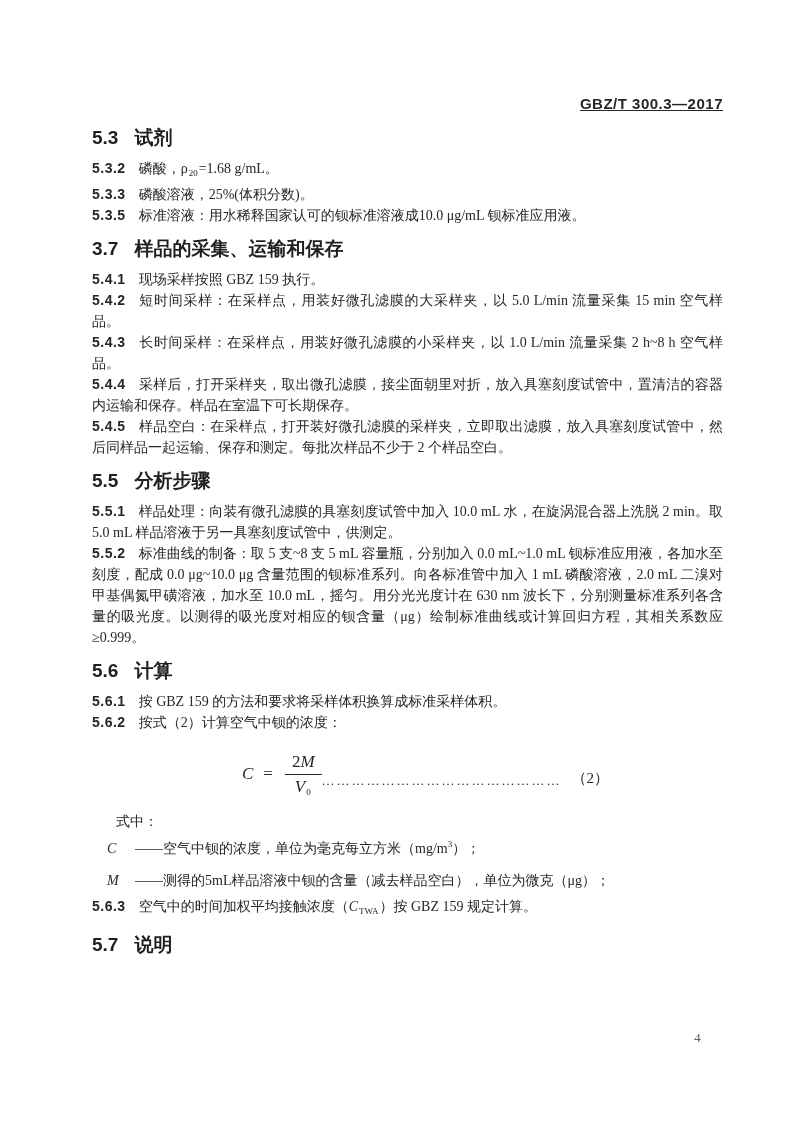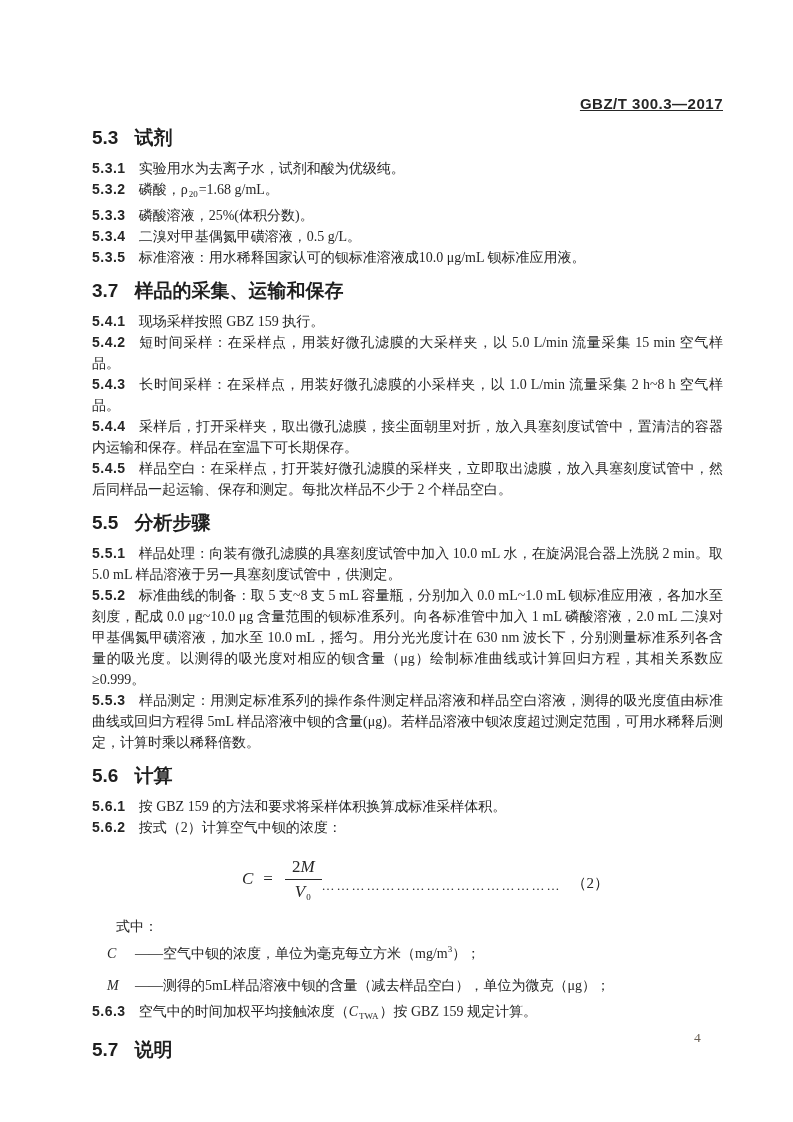--- a/index.html
+++ b/index.html
@@ -110,41 +110,38 @@
 <div class="page">
   <div class="content">
 
     <div class="doc-header">
       <span>GBZ/T 300.3—2017</span>
     </div>
 
     <div class="h2">
       <span class="hnum">5.3</span><span class="htitle">试剂</span>
     </div>
-    <p class="clause"><span class="cnum">5.3.1</span><span>实验用水为去离子水，试剂和酸为优级纯。</span></p>
     <p class="clause"><span class="cnum">5.3.2</span><span><span>磷酸，ρ</span><sub>20</sub><span>=1.68 g/mL。</span></span></p>
     <p class="clause"><span class="cnum">5.3.3</span><span>磷酸溶液，25%(体积分数)。</span></p>
-    <p class="clause"><span class="cnum">5.3.4</span><span>二溴对甲基偶氮甲磺溶液，0.5 g/L。</span></p>
     <p class="clause"><span class="cnum">5.3.5</span><span>标准溶液：用水稀释国家认可的钡标准溶液成10.0 μg/mL 钡标准应用液。</span></p>
 
     <div class="h2">
       <span class="hnum">3.7</span><span class="htitle">样品的采集、运输和保存</span>
     </div>
     <p class="clause"><span class="cnum">5.4.1</span><span>现场采样按照 GBZ 159 执行。</span></p>
     <p class="clause"><span class="cnum">5.4.2</span><span>短时间采样：在采样点，用装好微孔滤膜的大采样夹，以 5.0 L/min 流量采集 15 min 空气样品。</span></p>
     <p class="clause"><span class="cnum">5.4.3</span><span>长时间采样：在采样点，用装好微孔滤膜的小采样夹，以 1.0 L/min 流量采集 2 h~8 h 空气样品。</span></p>
     <p class="clause"><span class="cnum">5.4.4</span><span>采样后，打开采样夹，取出微孔滤膜，接尘面朝里对折，放入具塞刻度试管中，置清洁的容器内运输和保存。样品在室温下可长期保存。</span></p>
     <p class="clause"><span class="cnum">5.4.5</span><span>样品空白：在采样点，打开装好微孔滤膜的采样夹，立即取出滤膜，放入具塞刻度试管中，然后同样品一起运输、保存和测定。每批次样品不少于 2 个样品空白。</span></p>
 
     <div class="h2">
       <span class="hnum">5.5</span><span class="htitle">分析步骤</span>
     </div>
     <p class="clause"><span class="cnum">5.5.1</span><span>样品处理：向装有微孔滤膜的具塞刻度试管中加入 10.0 mL 水，在旋涡混合器上洗脱 2 min。取 5.0 mL 样品溶液于另一具塞刻度试管中，供测定。</span></p>
     <p class="clause"><span class="cnum">5.5.2</span><span>标准曲线的制备：取 5 支~8 支 5 mL 容量瓶，分别加入 0.0 mL~1.0 mL 钡标准应用液，各加水至刻度，配成 0.0 μg~10.0 μg 含量范围的钡标准系列。向各标准管中加入 1 mL 磷酸溶液，2.0 mL 二溴对甲基偶氮甲磺溶液，加水至 10.0 mL，摇匀。用分光光度计在 630 nm 波长下，分别测量标准系列各含量的吸光度。以测得的吸光度对相应的钡含量（μg）绘制标准曲线或计算回归方程，其相关系数应≥0.999。</span></p>
-    <p class="clause"><span class="cnum">5.5.3</span><span>样品测定：用测定标准系列的操作条件测定样品溶液和样品空白溶液，测得的吸光度值由标准曲线或回归方程得 5mL 样品溶液中钡的含量(μg)。若样品溶液中钡浓度超过测定范围，可用水稀释后测定，计算时乘以稀释倍数。</span></p>
 
     <div class="h2">
       <span class="hnum">5.6</span><span class="htitle">计算</span>
     </div>
     <p class="clause"><span class="cnum">5.6.1</span><span>按 GBZ 159 的方法和要求将采样体积换算成标准采样体积。</span></p>
     <p class="clause"><span class="cnum">5.6.2</span><span>按式（2）计算空气中钡的浓度：</span></p>
 
     <div class="formula-row">
       <span class="f-lhs">C</span>
       <span class="f-eq">=</span>

